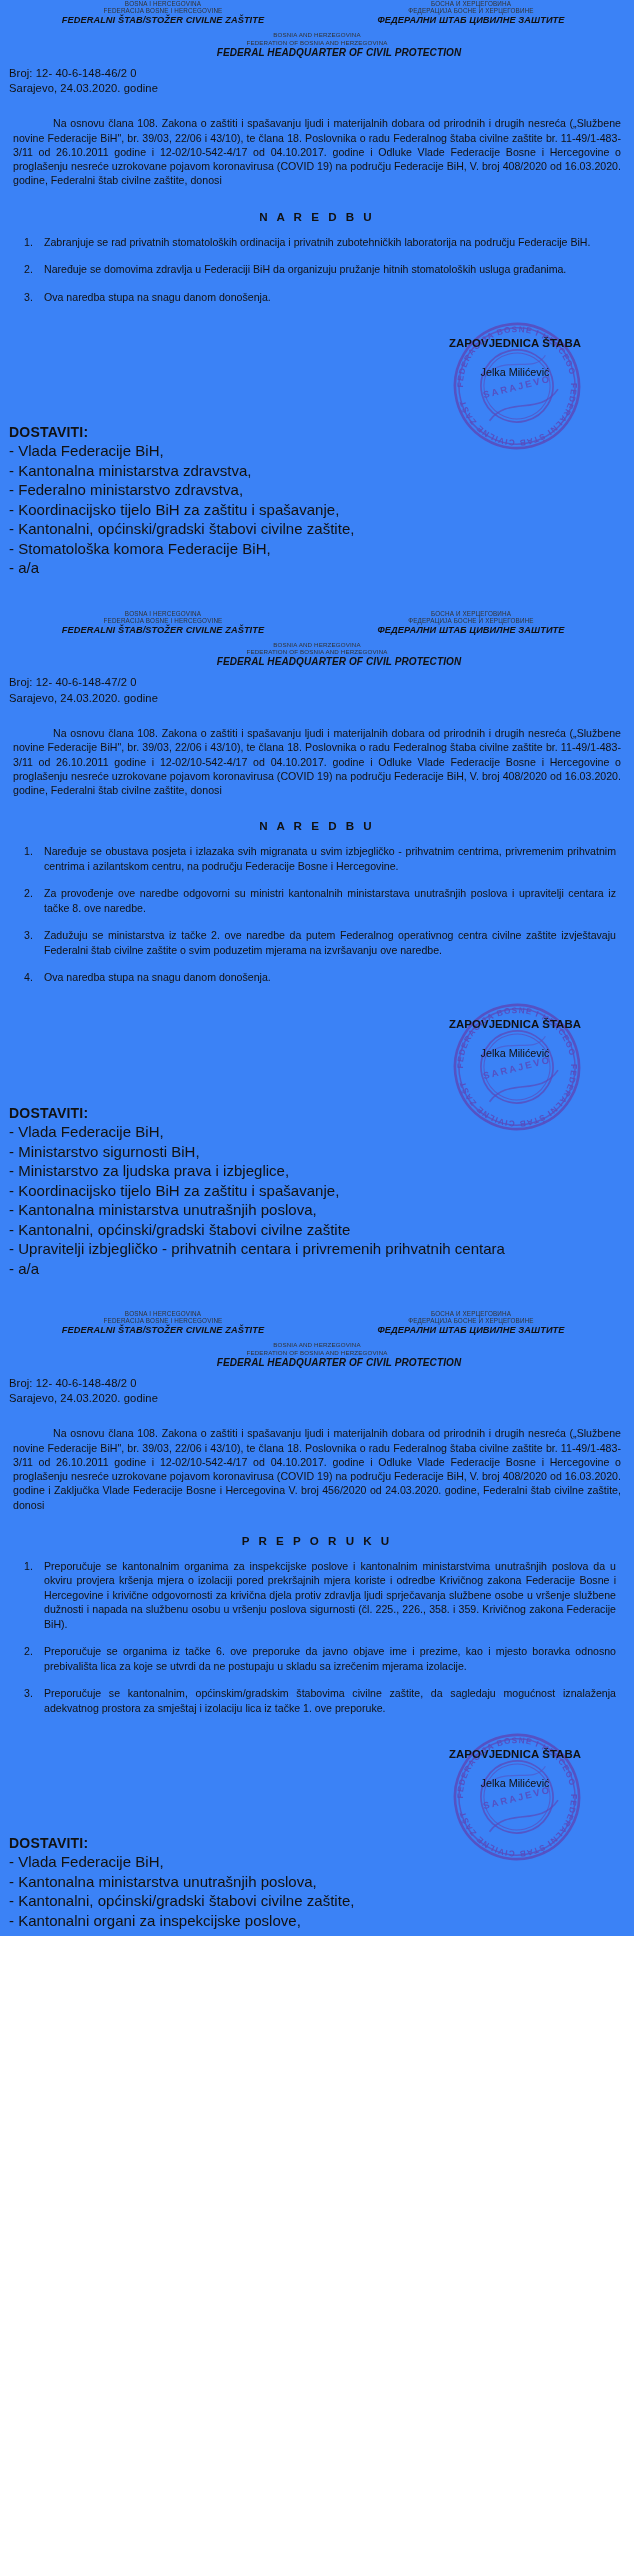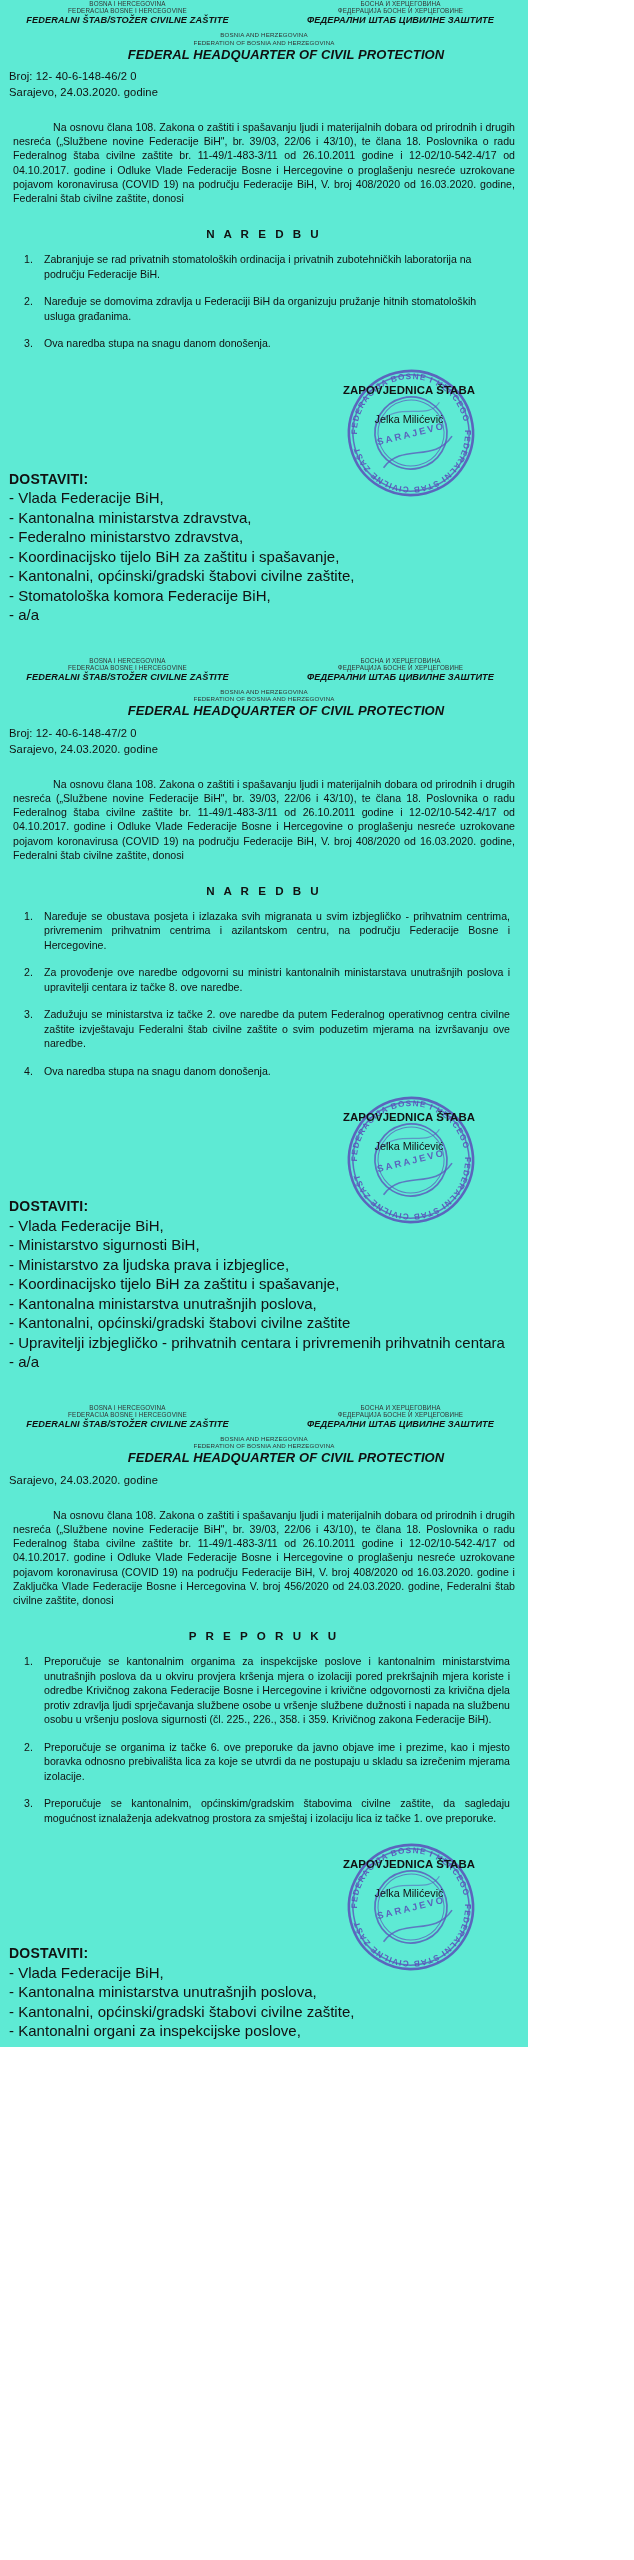--- a/index.html
+++ b/index.html
@@ -8,23 +8,23 @@
     padding: 0;
     background: #ffffff;
   }
   body {
     width: 634px;
     font-family: "Liberation Sans", sans-serif;
     color: #1a1a1a;
     -webkit-font-smoothing: antialiased;
   }
   .page {
-    width: 528px;
+    width: 634px;
     position: relative;
-    background: #5eead4;
+    background: #3b82f6;
     overflow: hidden;
   }
 
   
   .letterhead {
     padding-top: 10px;
   }
   .lh-row {
     display: flex;
     justify-content: center;
@@ -57,21 +57,21 @@
     color: #111;
     margin-top: 0.5px;
     white-space: nowrap;
   }
   .lh-center {
     text-align: center;
     line-height: 1.2;
     margin-top: 5px;
   }
   .lh-center .lh-l1, .lh-center .lh-l2 { font-size: 6.2px; }
-  .lh-center .lh-l3 { font-size: 13px; padding-left: 44px; }
+  .lh-center .lh-l3 { font-size: 10px; padding-left: 44px; }
 
   
   .refblock {
     margin-top: 7px;
     padding-left: 9px;
     line-height: 1.42;
   }
   .refline {
     font-size: 11.2px;
     color: #111;
@@ -374,20 +374,21 @@
         </div>
       </div>
       <div class="lh-center">
         <div class="lh-l1">BOSNIA AND HERZEGOVINA</div>
         <div class="lh-l2">FEDERATION OF BOSNIA AND HERZEGOVINA</div>
         <div class="lh-l3">FEDERAL HEADQUARTER OF CIVIL PROTECTION</div>
       </div>
     </div>
 
     <div class="refblock">
+      <div class="refline"><span>Broj:</span> <span>12- 40-6-148-48/2 0</span></div>
       <div class="refline">Sarajevo, 24.03.2020. godine</div>
     </div>
 
     <div class="preamble">Na osnovu člana 108. Zakona o  zaštiti i spašavanju ljudi i materijalnih dobara od prirodnih i drugih nesreća („Službene novine Federacije BiH", br. 39/03, 22/06 i 43/10), te člana 18. Poslovnika o radu Federalnog štaba civilne zaštite br. 11-49/1-483-3/11 od 26.10.2011 godine i 12-02/10-542-4/17 od 04.10.2017. godine i Odluke Vlade Federacije Bosne i Hercegovine o proglašenju nesreće uzrokovane pojavom koronavirusa (COVID 19) na području Federacije BiH, V. broj 408/2020 od 16.03.2020. godine i Zaključka Vlade Federacije Bosne i Hercegovina V. broj 456/2020 od 24.03.2020. godine, Federalni štab civilne zaštite,  donosi</div>
 
     <div class="act-title">P R E P O R U K U</div>
 
     <ol class="items justified">
           <li>Preporučuje se kantonalnim organima za inspekcijske poslove i kantonalnim ministarstvima unutrašnjih poslova da u okviru provjera kršenja mjera o izolaciji pored prekršajnih mjera koriste i odredbe Krivičnog zakona Federacije Bosne i Hercegovine i krivične odgovornosti za krivična djela protiv zdravlja ljudi sprječavanja službene osobe u vršenje službene dužnosti i napada na službenu osobu u vršenju poslova sigurnosti (čl. 225., 226., 358. i 359. Krivičnog zakona Federacije BiH).</li>
           <li>Preporučuje se organima iz tačke 6. ove preporuke da javno objave ime i prezime, kao i mjesto boravka odnosno prebivališta lica za koje se utvrdi da ne postupaju u skladu sa izrečenim mjerama izolacije.</li>

